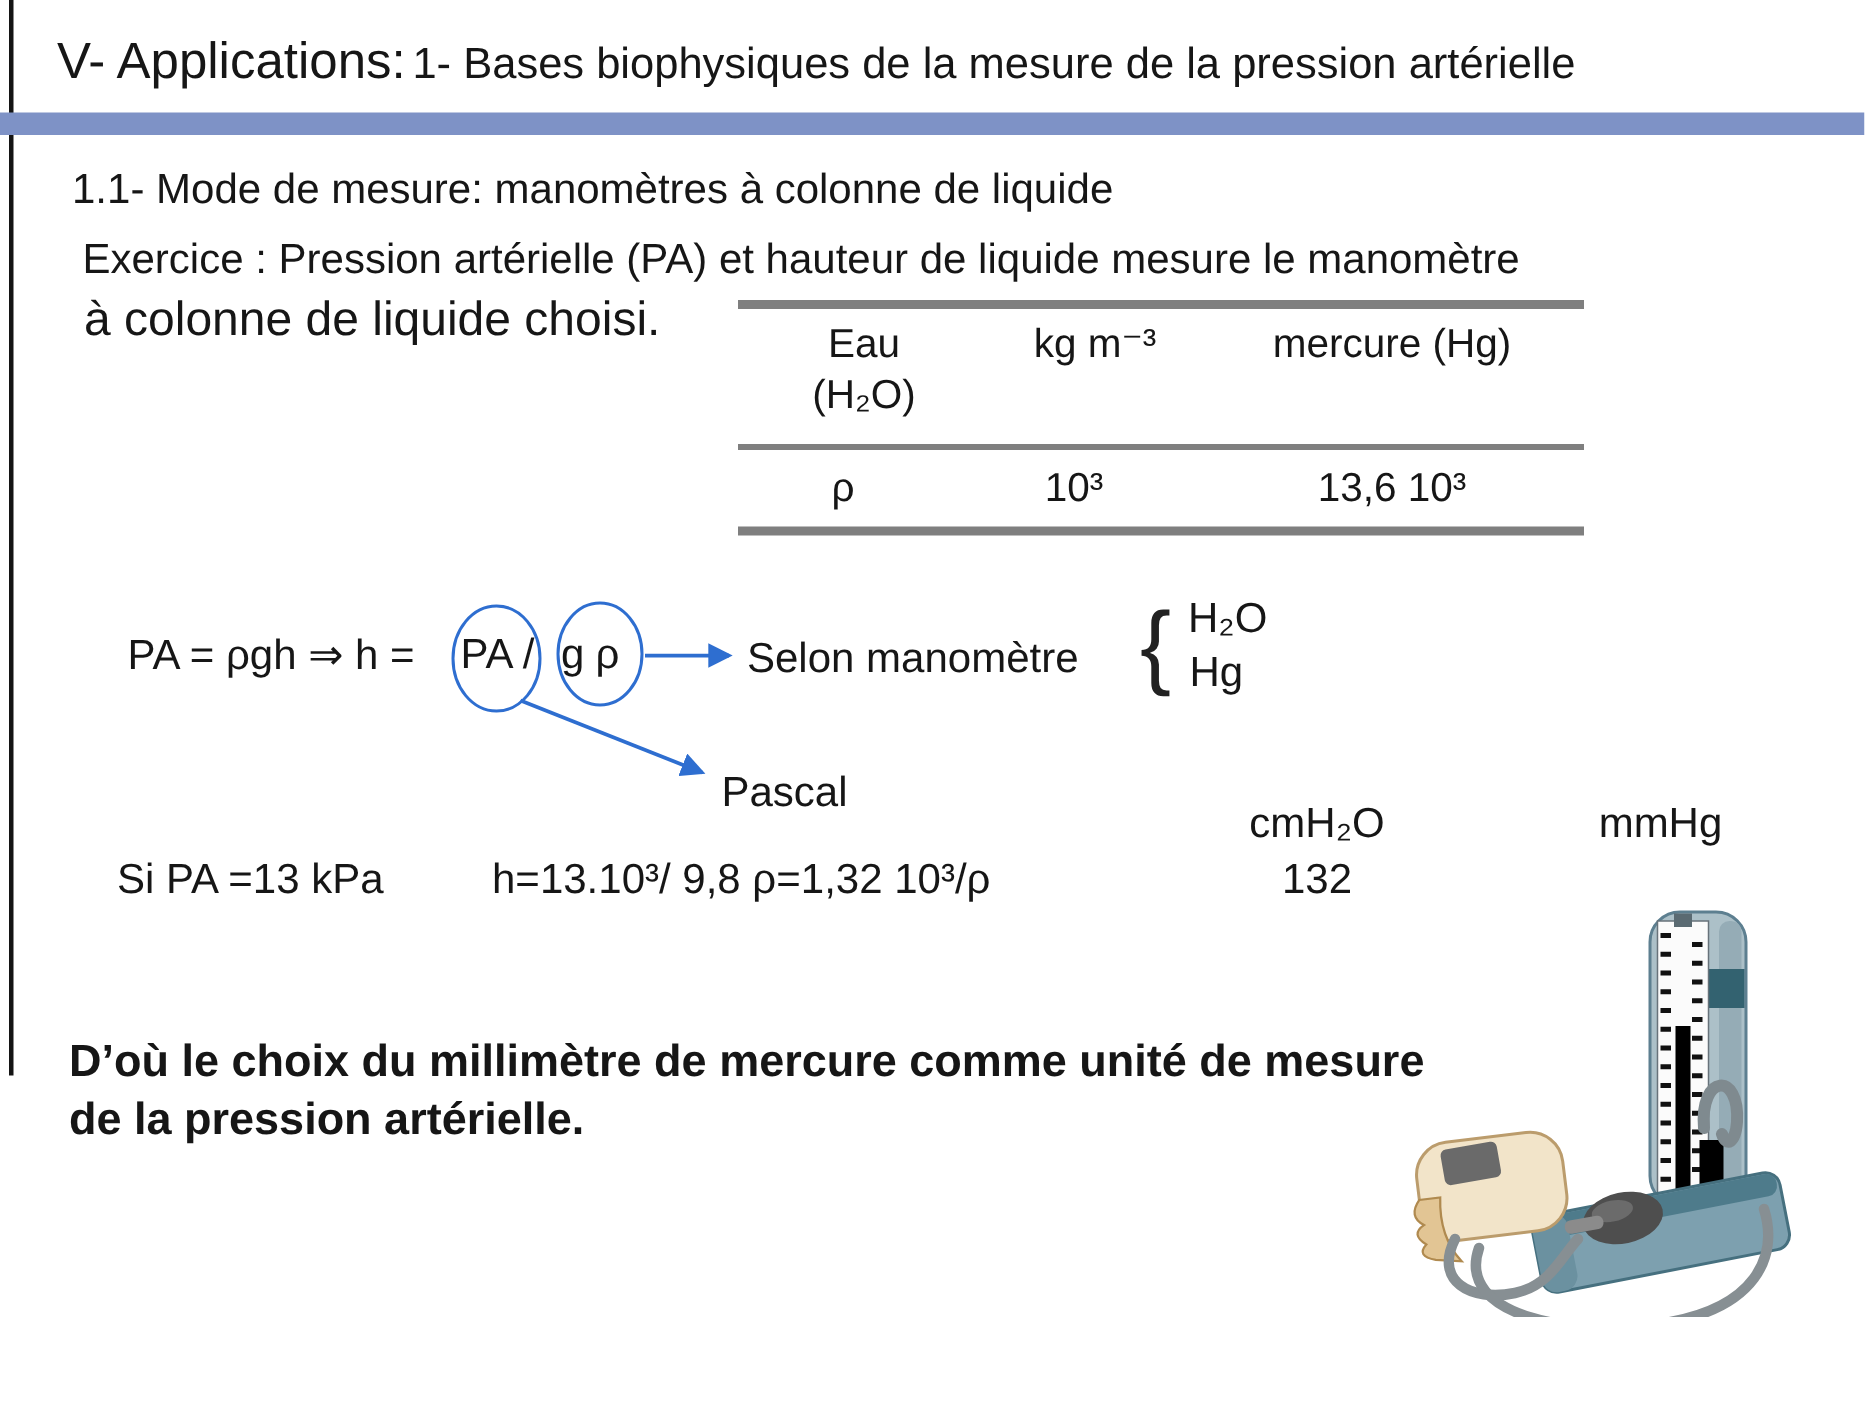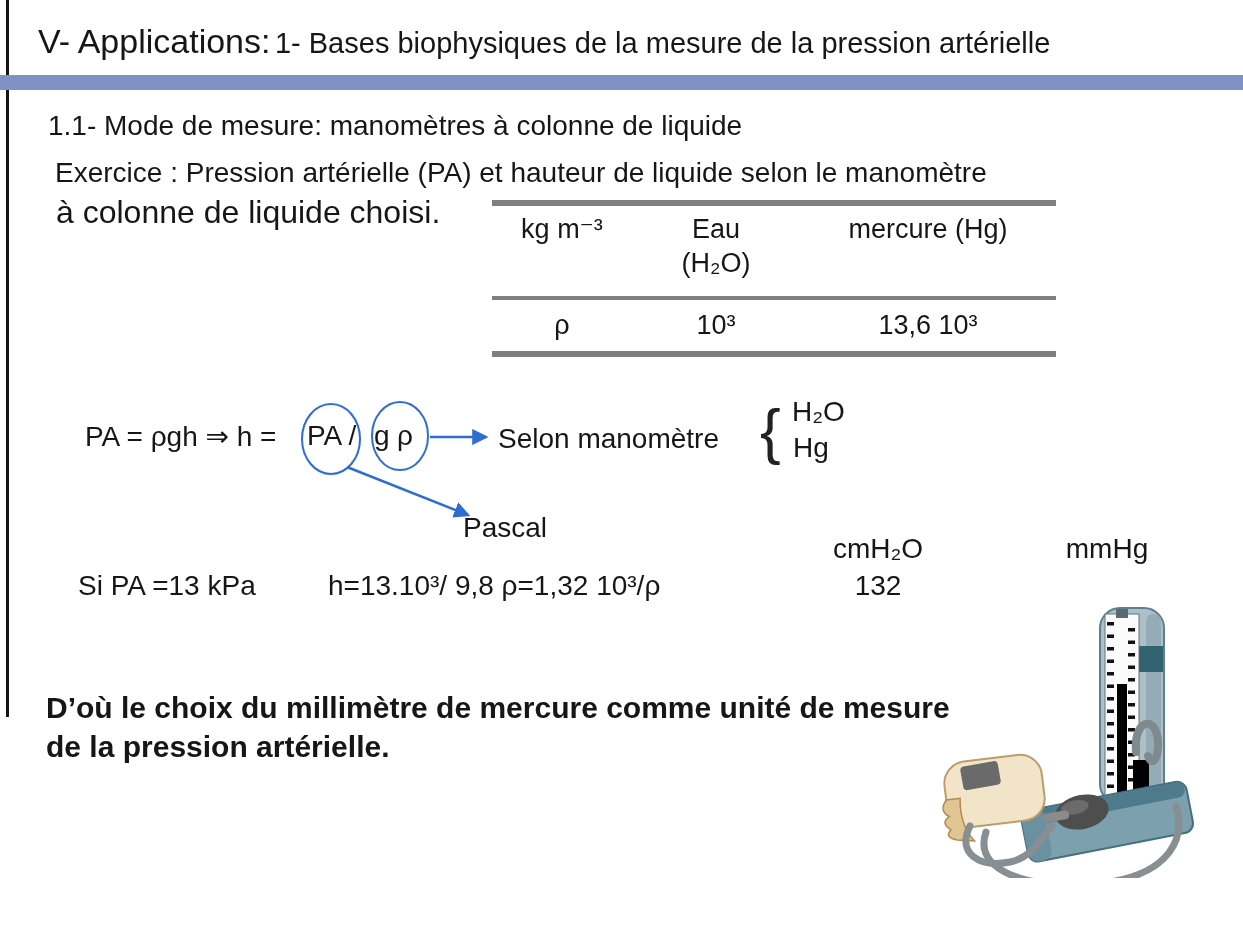--- a/index.html
+++ b/index.html
@@ -37,21 +37,21 @@
   #calc-heading{left:85px;top:384px;font-size:28px;}
   .fseg{font-size:28px;}
   #formula-lead{left:85px;top:420px;}
   #formula-pa{left:307px;top:420px;}
   #formula-g{left:374px;top:420px;}
   #formula-rho{left:397px;top:420px;}
   #selon{left:498px;top:423px;font-size:28px;}
   #brace{left:760px;top:401px;font-size:62px;line-height:60px;font-weight:300;color:#222;}
   #h2o{left:792px;top:396px;font-size:28px;}
   #hg{left:793px;top:432px;font-size:28px;}
-  #pascal{left:463px;top:512px;font-size:28px;}
+  #pascal{left:481px;top:512px;font-size:28px;}
 
   #col-cm{left:812px;top:533px;width:132px;text-align:center;font-size:28px;}
   #col-mm{left:1032px;top:533px;width:150px;text-align:center;font-size:28px;}
   #si-pa{left:78px;top:570px;font-size:28px;}
   #h-result{left:328px;top:570px;font-size:28px;}
   #val-cm{left:812px;top:570px;width:132px;text-align:center;font-size:28px;}
   #val-mm{left:1032px;top:570px;width:150px;text-align:center;font-size:28px;}
 
   #conclusion{left:46px;top:688px;font-size:30px;font-weight:bold;line-height:39px;}
 
@@ -70,31 +70,31 @@
 
   <div id="left-edge" class="abs"></div>
 
   <div id="title" class="abs nowrap">
     <span id="title-prefix">V- Applications:</span>
     <span id="title-rest">1- Bases biophysiques de la mesure de la pression artérielle</span>
   </div>
   <div id="title-bar" class="abs"></div>
 
   <div id="section-heading" class="abs nowrap">1.1- Mode de mesure: manomètres à colonne de liquide</div>
-  <div id="exercise-1" class="abs nowrap">Exercice : Pression artérielle (PA) et hauteur de liquide selon le manomètre</div>
+  <div id="exercise-1" class="abs nowrap">Exercice : Pression artérielle (PA) et hauteur de liquide mesure le manomètre</div>
   <div id="exercise-2" class="abs nowrap">à colonne de liquide choisi.</div>
 
   <div id="density-table" class="abs">
     <div class="rule rule-thick"></div>
     <div class="trow thead">
-      <div class="tc c1">kg m⁻³</div>
       <div class="tc c2">
         <div>Eau</div>
         <div>(H₂O)</div>
       </div>
+      <div class="tc c1">kg m⁻³</div>
       <div class="tc c3">mercure (Hg)</div>
     </div>
     <div class="rule rule-thin"></div>
     <div class="trow tdata">
       <div class="tc c1">ρ</div>
       <div class="tc c2">10³</div>
       <div class="tc c3">13,6 10³</div>
     </div>
     <div class="rule rule-thick"></div>
   </div>

